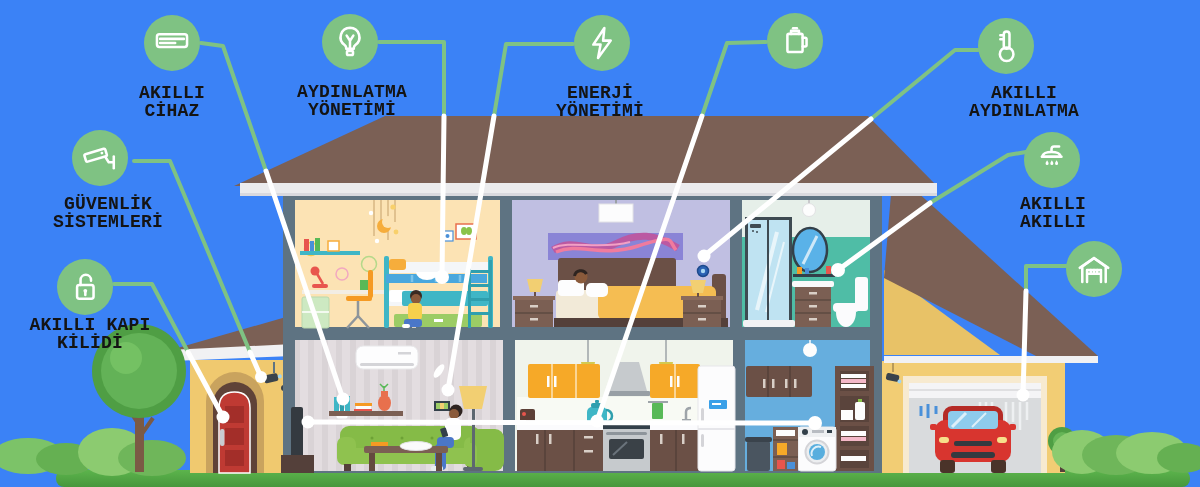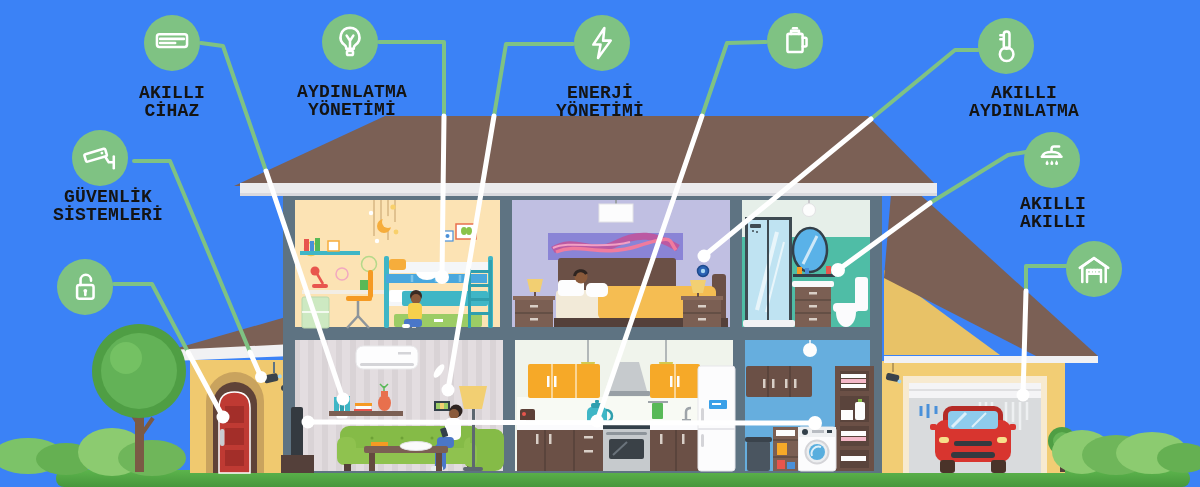--- a/index.html
+++ b/index.html
@@ -582,22 +582,26 @@
   <span>YÖNETİMİ</span>
 </div>
 <div class="co-label" style="left:600px;top:84px">
   <span>ENERJİ</span>
   <span>YÖNETİMİ</span>
 </div>
 <div class="co-label" style="left:1024px;top:84px">
   <span>AKILLI</span>
   <span>AYDINLATMA</span>
 </div>
-<div class="co-label" style="left:108px;top:188px">
+<div class="co-label" style="left:108px;top:195px">
   <span>GÜVENLİK</span>
   <span>SİSTEMLERİ</span>
+</div>
+<div class="co-label" style="left:90px;top:316px">
+  <span>AKILLI KAPI</span>
+  <span>KİLİDİ</span>
 </div>
 <div class="co-label" style="left:1053px;top:195px">
   <span>AKILLI</span>
   <span>AKILLI</span>
 </div>
 
 </div>
 
 </body></html>

